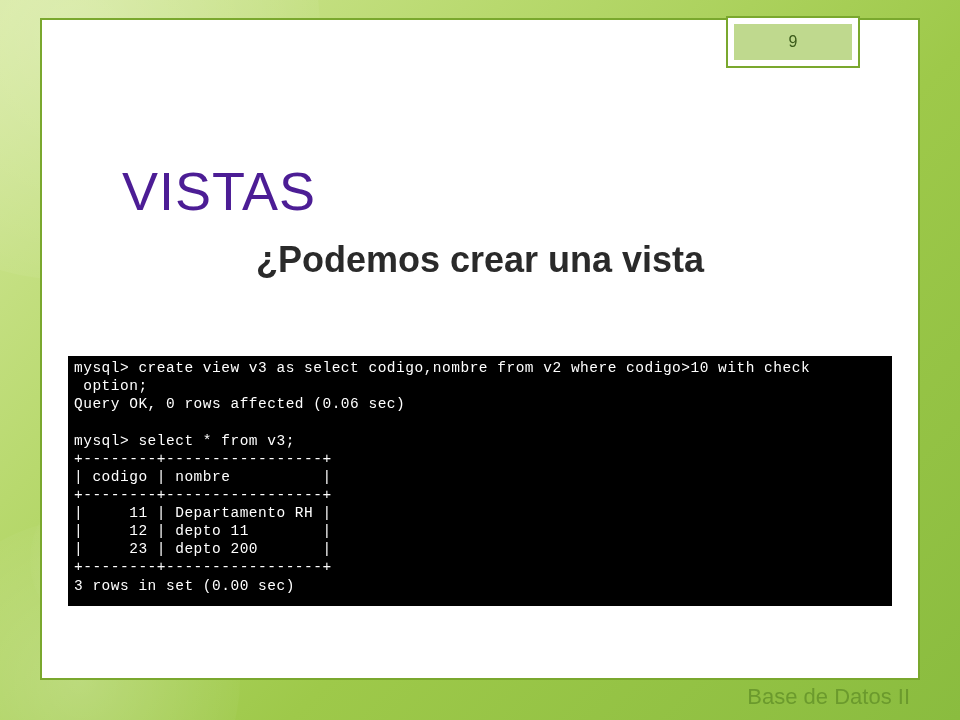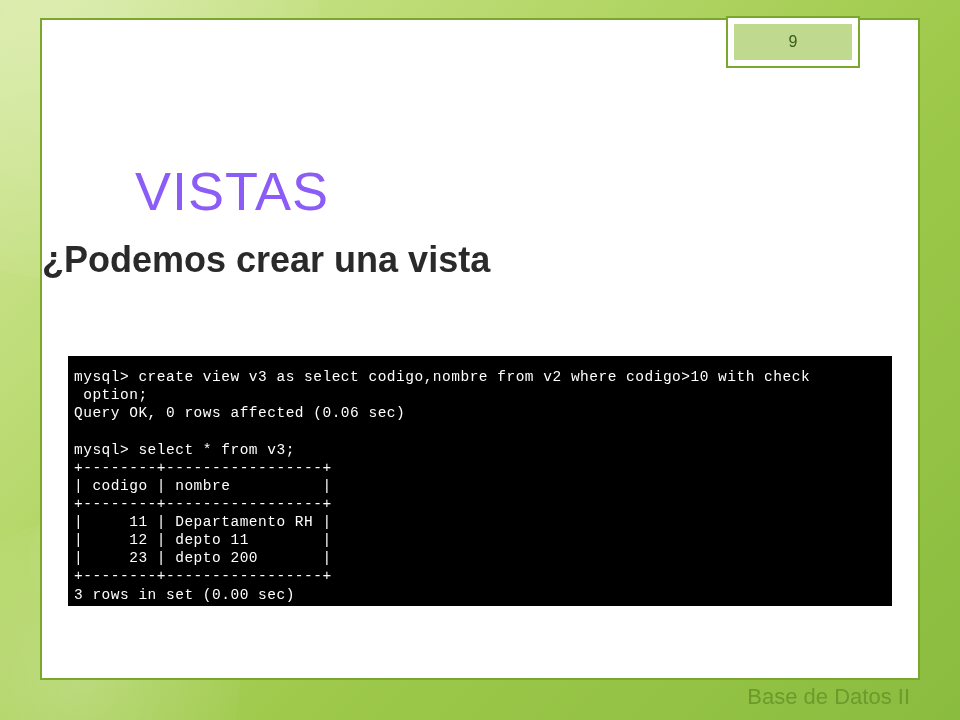--- a/index.html
+++ b/index.html
@@ -73,50 +73,50 @@
     
     .page-number {
       color: #3a5a1a;
       font-size: 16px;
     }
     
     .title {
       position: absolute;
       top: 140px;
       left: 80px;
-      color: #8b5cf6;
+      color: #4c1d95;
       font-size: 54px;
       font-weight: normal;
       letter-spacing: 1px;
-      margin-left: 13px;
     }
     
     .subtitle {
       position: absolute;
       top: 218px;
       left: 0;
       right: 0;
+      text-align: center;
       color: #2a2a2a;
       font-size: 36px;
       font-weight: bold;
       line-height: 1.2;
     }
     
     .terminal {
       position: absolute;
       top: 336px;
       left: 26px;
       right: 26px;
       height: 250px;
       background: #000000;
       color: #ffffff;
       font-family: 'Courier New', 'Lucida Console', monospace;
       font-size: 14.5px;
       line-height: 1.25;
-      padding: 12px 6px;
+      padding: 3px 6px;
       white-space: pre;
       overflow: hidden;
       letter-spacing: 0.5px;
     }
     
     .footer-text {
       position: absolute;
       bottom: 10px;
       right: 50px;
       color: #6b9a2d;

